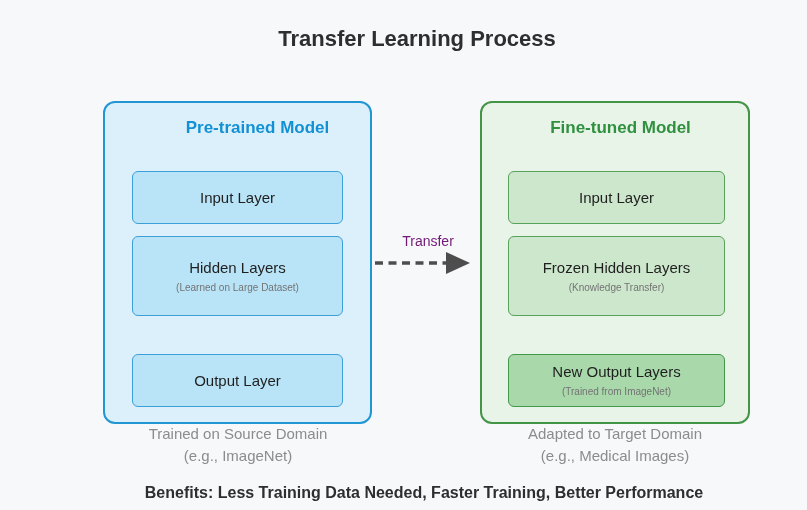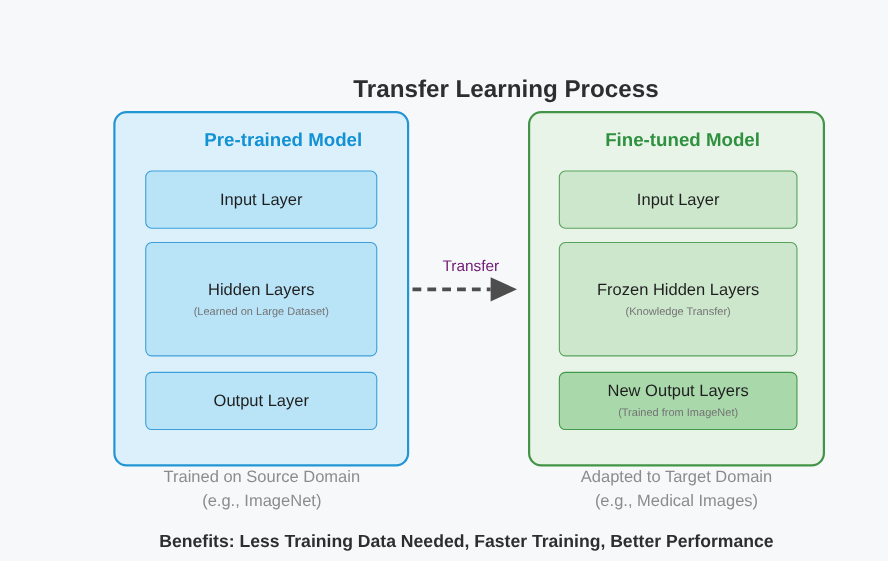--- a/index.html
+++ b/index.html
@@ -10,27 +10,26 @@
     position: relative;
     width: 807px;
     height: 510px;
     background: var(--page-bg, #f7f8fa);
     overflow: hidden;
   }
 
   .diagram-title {
     position: absolute;
     top: 26px;
-    left: 460px;
+    left: 417px;
     transform: translateX(-50%);
     font-size: 22px;
     font-weight: 700;
     color: var(--title-color, #2e2e2e);
     white-space: nowrap;
-    margin-top: 42px;
   }
 
   .panel {
     position: absolute;
     top: 101px;
     height: 323px;
     border-radius: 12px;
   }
   .panel.blue {
     left: 103px;
@@ -61,39 +60,40 @@
     position: absolute;
     border-radius: 6px;
     display: flex;
     flex-direction: column;
     align-items: center;
     justify-content: center;
     text-align: center;
     font-size: 15px;
     color: var(--node-text, #1f1f1f);
     line-height: 1.15;
+    margin-top: 16px;
   }
   .panel.blue .layer-box {
     left: 27px;
     width: 211px;
     background: var(--blue-node, #b9e4f8);
     border: 1.5px solid var(--blue-node-border, #3d9fd8);
   }
   .panel.green .layer-box {
     left: 26px;
     width: 217px;
     background: var(--green-node, #cde7cd);
     border: 1.5px solid var(--green-node-border, #58a25c);
   }
   .panel.green .layer-box.highlight {
     background: var(--green-node-dark, #a9d8ab);
     border-color: var(--green-node-dark-border, #42994a);
   }
   .box-1 { top: 52px;  height: 53px;  }
-  .box-2 { top: 117px; height: 104px; }
+  .box-2 { top: 117px; height: 80px; }
   .box-3 { top: 235px; height: 53px;  }
 
   .layer-sub {
     font-size: 10px;
     color: var(--subtext, #737373);
     margin-top: 6px;
   }
 
   .caption {
     position: absolute;

